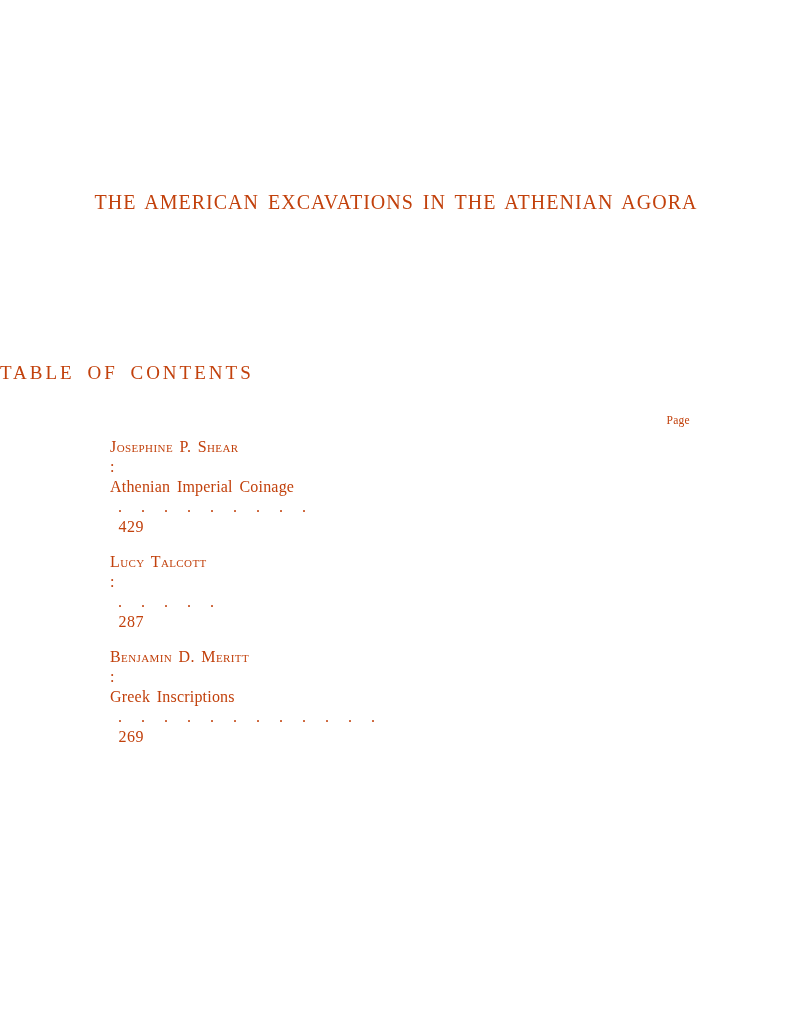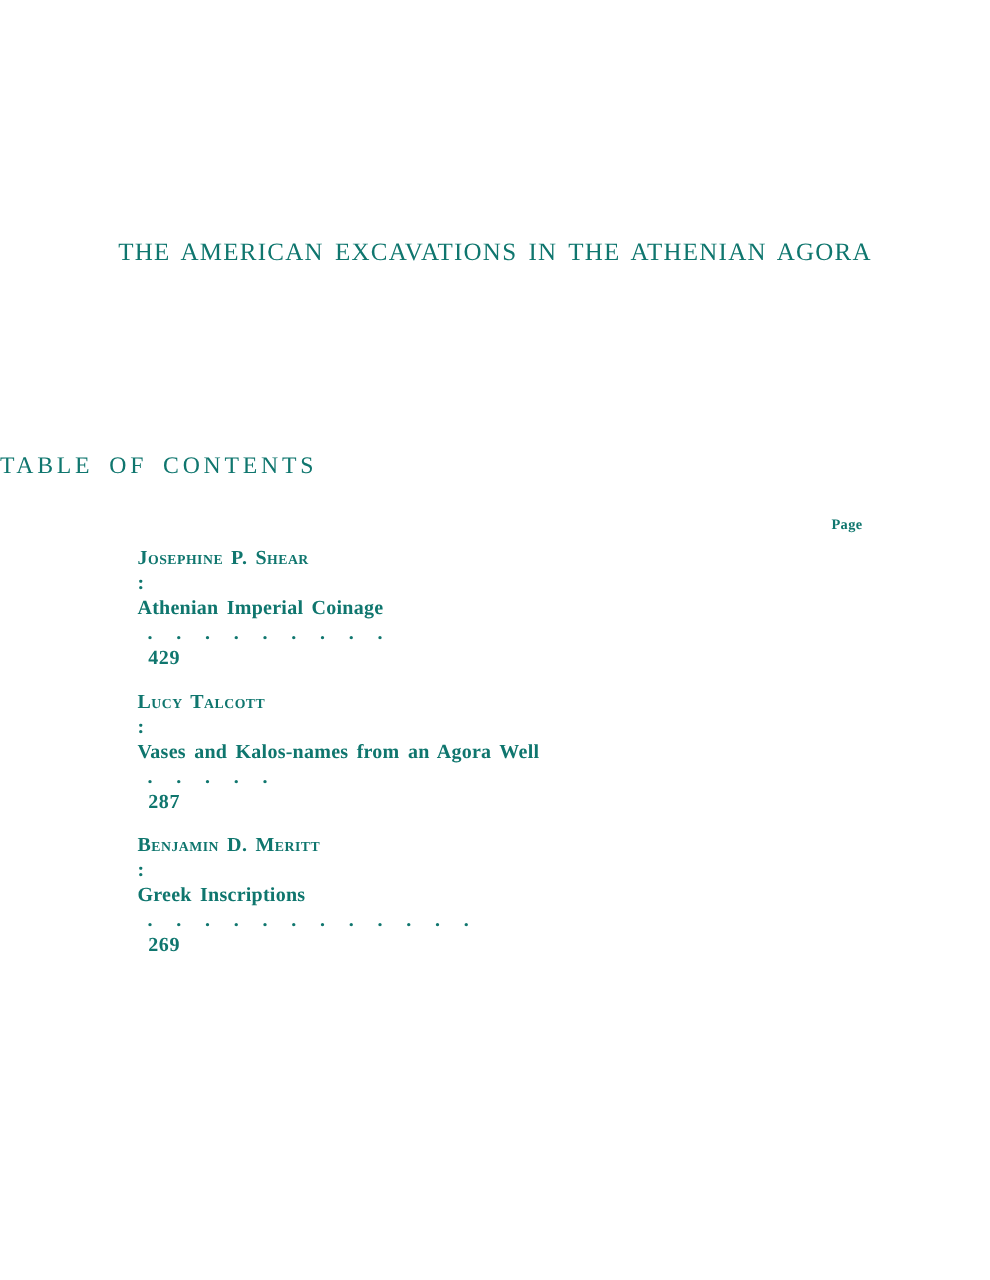--- a/index.html
+++ b/index.html
@@ -7,21 +7,21 @@
     padding: 0;
     background: #e8e8e8;
   }
   .sheet {
     position: relative;
     width: 792px;
     height: 1024px;
     margin: 0 auto;
     background: #ffffff;
     font-family: "Liberation Serif", "DejaVu Serif", serif;
-    color: #0f766e;
+    color: #c2410c;
     overflow: hidden;
   }
   .title-line1 {
     position: absolute;
     top: 191px;
     left: 0;
     right: 0;
     text-align: center;
     font-size: 20px;
     letter-spacing: 1px;
@@ -46,21 +46,20 @@
     text-align: left;
     font-size: 19px;
     letter-spacing: 3px;
     word-spacing: 5px;
   }
   .content {
     position: absolute;
     top: 410px;
     left: 110px;
     width: 580px;
-    font-weight: bold;
   }
   .page-label {
     text-align: right;
     font-size: 11.5px;
     line-height: 14px;
     margin-top: 3px;
     letter-spacing: 0.3px;
   }
   .toc-row {
     display: flex;
@@ -116,21 +115,20 @@
       <span class="author">Josephine P. Shear</span>
         <span class="separator">:</span>
       <span class="entry-title">Athenian Imperial Coinage</span>
       <span class="dots">. . . . . . . . .</span>
       <span class="pageno">429</span>
     </div>
 
     <div class="toc-row">
       <span class="author">Lucy Talcott</span>
         <span class="separator">:</span>
-      <span class="entry-title">Vases and Kalos-names from an Agora Well</span>
       <span class="dots">. . . . .</span>
       <span class="pageno">287</span>
     </div>
 
     <div class="toc-row">
       <span class="author">Benjamin D. Meritt</span>
         <span class="separator">:</span>
       <span class="entry-title">Greek Inscriptions</span>
       <span class="dots">. . . . . . . . . . . .</span>
       <span class="pageno">269</span>

